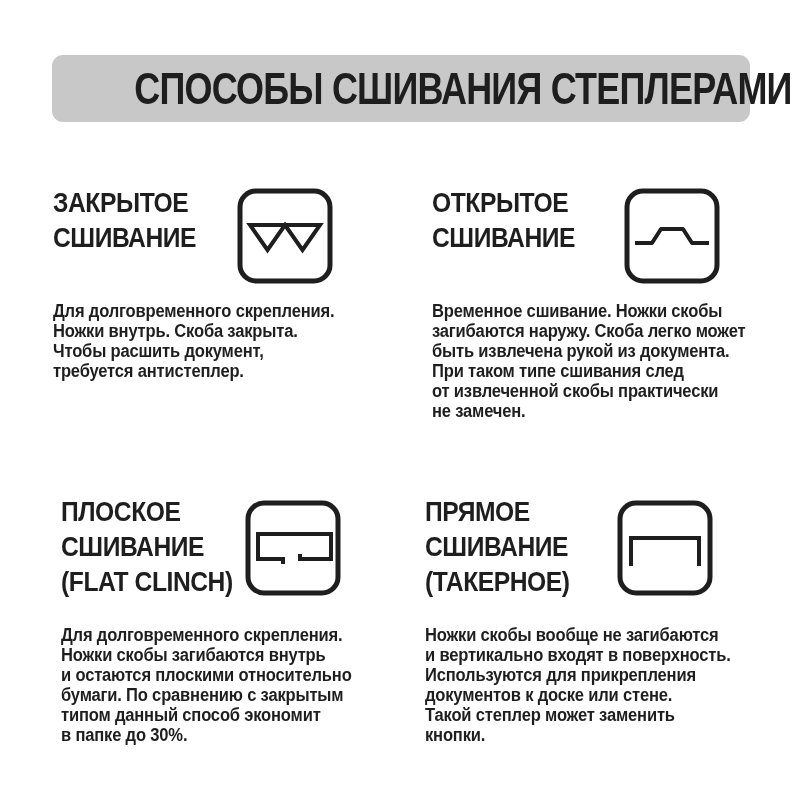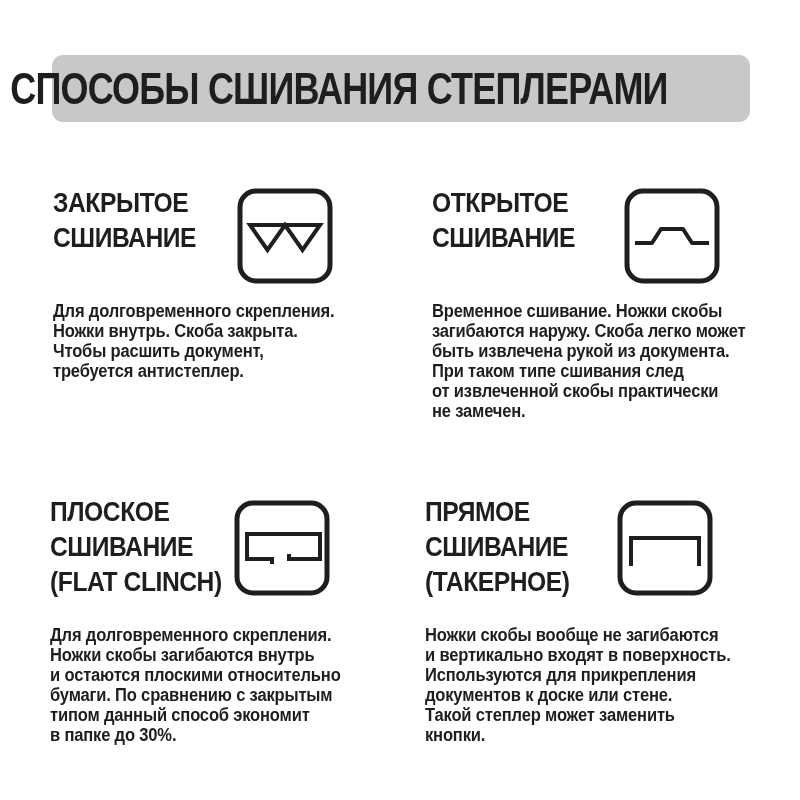--- a/index.html
+++ b/index.html
@@ -13,34 +13,34 @@
   }
   .header {
     position: absolute;
     left: 52px;
     top: 55px;
     width: 698px;
     height: 67px;
     border-radius: 11px;
     display: flex;
     align-items: center;
-    justify-content: flex-end;
+    justify-content: flex-start;
   }
   .header-title {
     font-size: 45px;
     font-weight: 700;
     letter-spacing: -1px;
     white-space: nowrap;
     transform: scaleX(0.8);
     transform-origin: 50% 50%;
   }
   .card { position: absolute; width: 350px; height: 300px; }
   .card-q1 { left: 53px;  top: 185px; text-decoration: underline; }
   .card-q2 { left: 432px; top: 185px; }
-  .card-q3 { left: 50px;  top: 494px; }
+  .card-q3 { left: 61px;  top: 494px; }
   .card-q4 { left: 425px; top: 494px; }
   .card-title {
     position: absolute;
     left: 0; top: 0;
     margin: 0;
     font-size: 28px;
     line-height: 35px;
     font-weight: 700;
     letter-spacing: -0.5px;
     white-space: pre-line;

